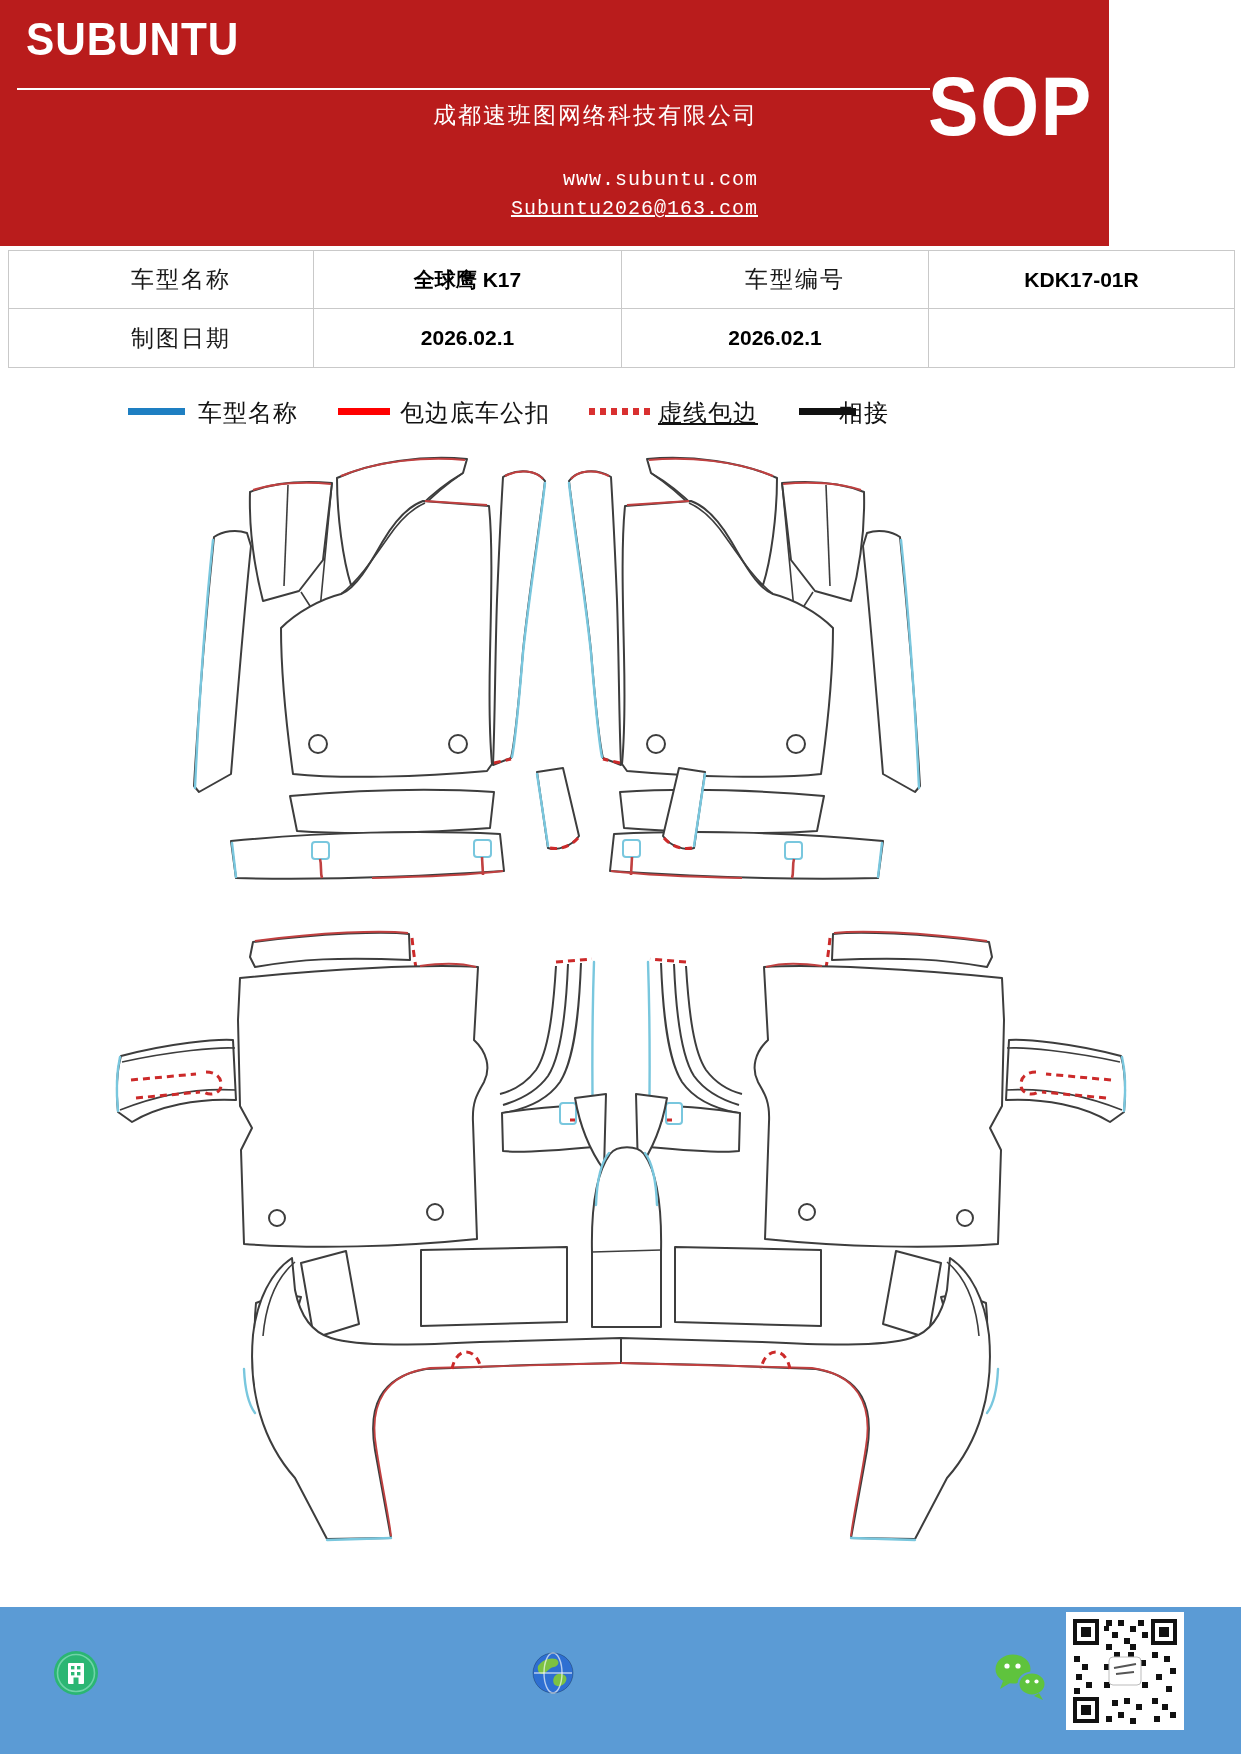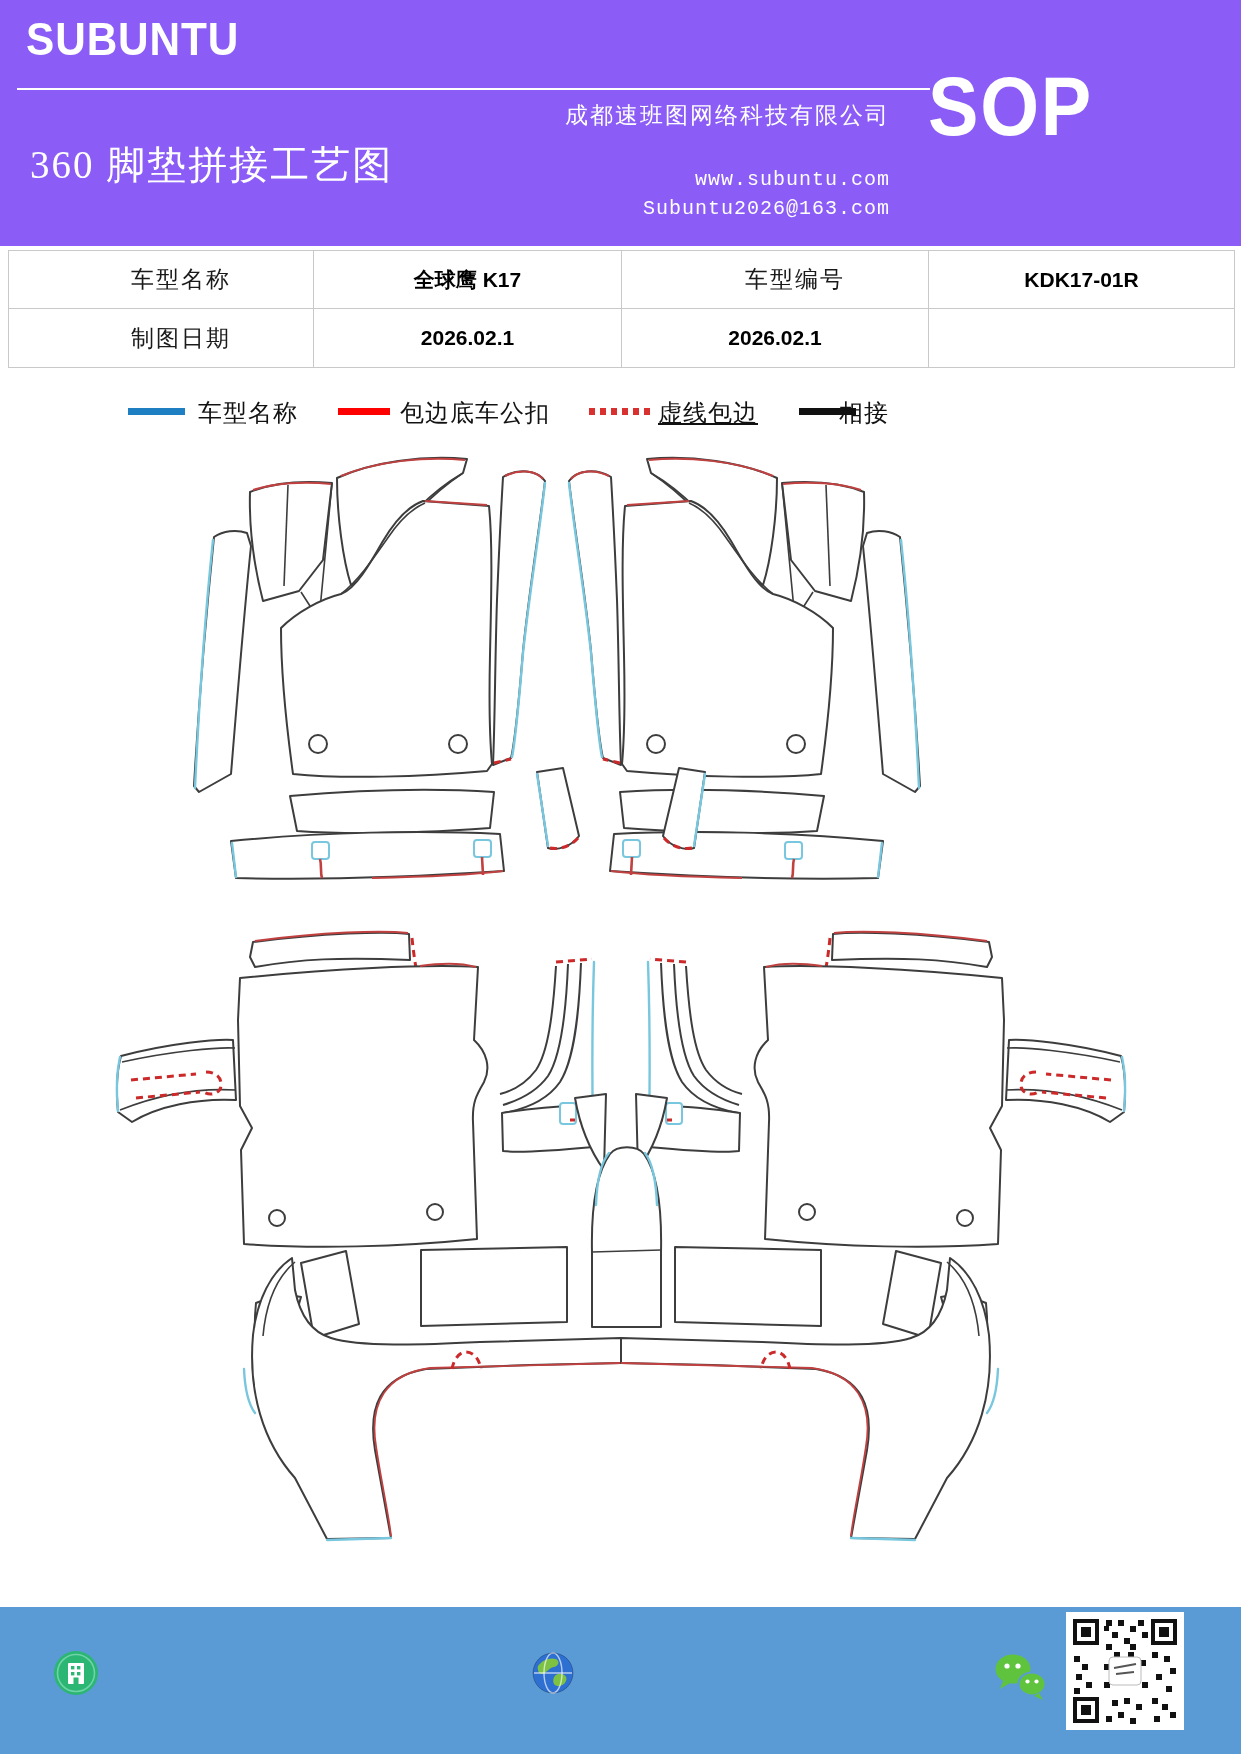--- a/index.html
+++ b/index.html
@@ -1,29 +1,29 @@
 <!DOCTYPE html>
 <html><head>
 <meta charset="utf-8">
 <style>
   html,body{margin:0;padding:0;}
   body{width:1241px;height:1754px;position:relative;background:#fff;overflow:hidden;
        font-family:"Liberation Sans",sans-serif;}
   .abs{position:absolute;}
 
   
-  .banner{left:0;top:0;width:1241px;height:246px;background:#8b5cf6;}
+  .banner{left:0;top:0;width:1109px;height:246px;background:#b91c1c;}
   .logo{left:26px;top:12px;color:#fff;font:900 46px "Liberation Sans",sans-serif;
         letter-spacing:1px;transform:scaleX(.92);transform-origin:left top;}
   .hline{left:17px;top:88px;width:913px;height:2px;background:#fff;}
   .title{left:30px;top:138px;color:#fff;font:400 39px "Liberation Serif",serif;letter-spacing:2px;}
   .h-company{top:100px;right:351px;color:#fff;font:400 23px "Liberation Serif",serif;letter-spacing:2px;}
   .h-web{top:168px;right:351px;color:#fff;font:400 20px "Liberation Mono",monospace;
          letter-spacing:1px;}
-  .h-mail{top:197px;right:351px;color:#fff;font:400 20px "Liberation Mono",monospace;letter-spacing:1px;}
+  .h-mail{top:197px;right:351px;color:#fff;font:400 20px "Liberation Mono",monospace;letter-spacing:1px;text-decoration:underline;}
   .sop{left:928px;top:58px;color:#fff;font:800 84px "Liberation Sans",sans-serif;
        transform:scaleX(.9);transform-origin:left top;letter-spacing:2px;}
 
   
   .itable{left:8px;top:250px;width:1225px;display:grid;
           grid-template-columns:305px 308px 307px 305px;grid-auto-rows:58px;
           border:1px solid #C9C9C9;background:#fff;}
   .itable .cell{border-right:1px solid #C9C9C9;border-bottom:1px solid #C9C9C9;
           display:flex;align-items:center;justify-content:center;}
   .itable .cell:nth-child(4n){border-right:none;}
@@ -52,21 +52,20 @@
 
   
   .footer{left:0;top:1607px;width:1241px;height:147px;background:#5B9BD5;}
 </style>
 </head>
 <body>
 
 <div class="abs banner">
   <div class="abs logo">SUBUNTU</div>
   <div class="abs hline"></div>
-  <div class="abs title">360 脚垫拼接工艺图</div>
   <div class="abs h-company">成都速班图网络科技有限公司</div>
   <div class="abs h-web">www.subuntu.com</div>
   <div class="abs h-mail">Subuntu2026@163.com</div>
   <div class="abs sop">SOP</div>
 </div>
 
 <div class="abs itable">
   <div class="cell">
       <span class="c-label">车型名称</span>
     </div>

